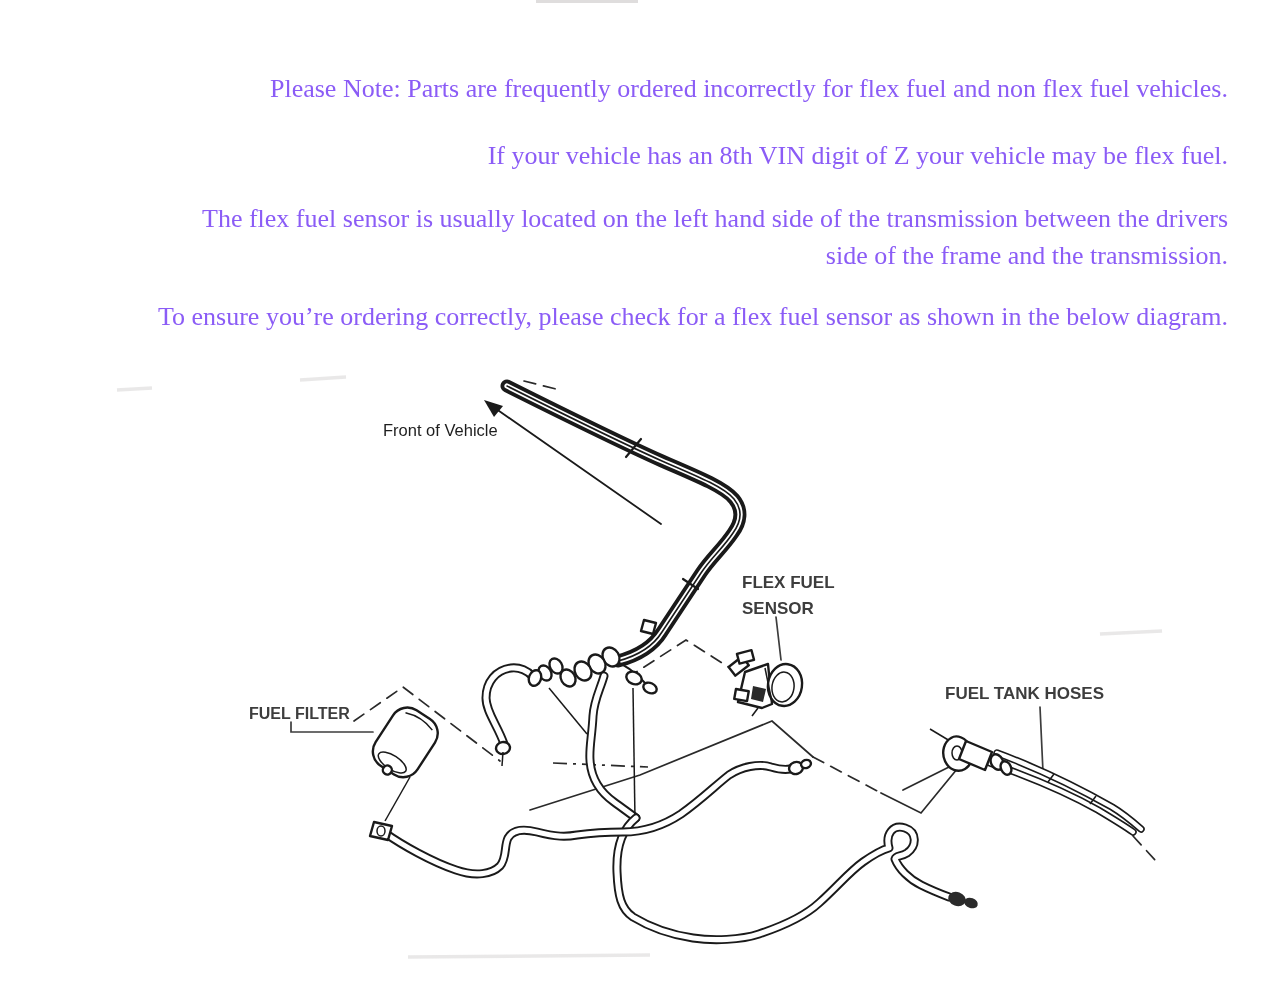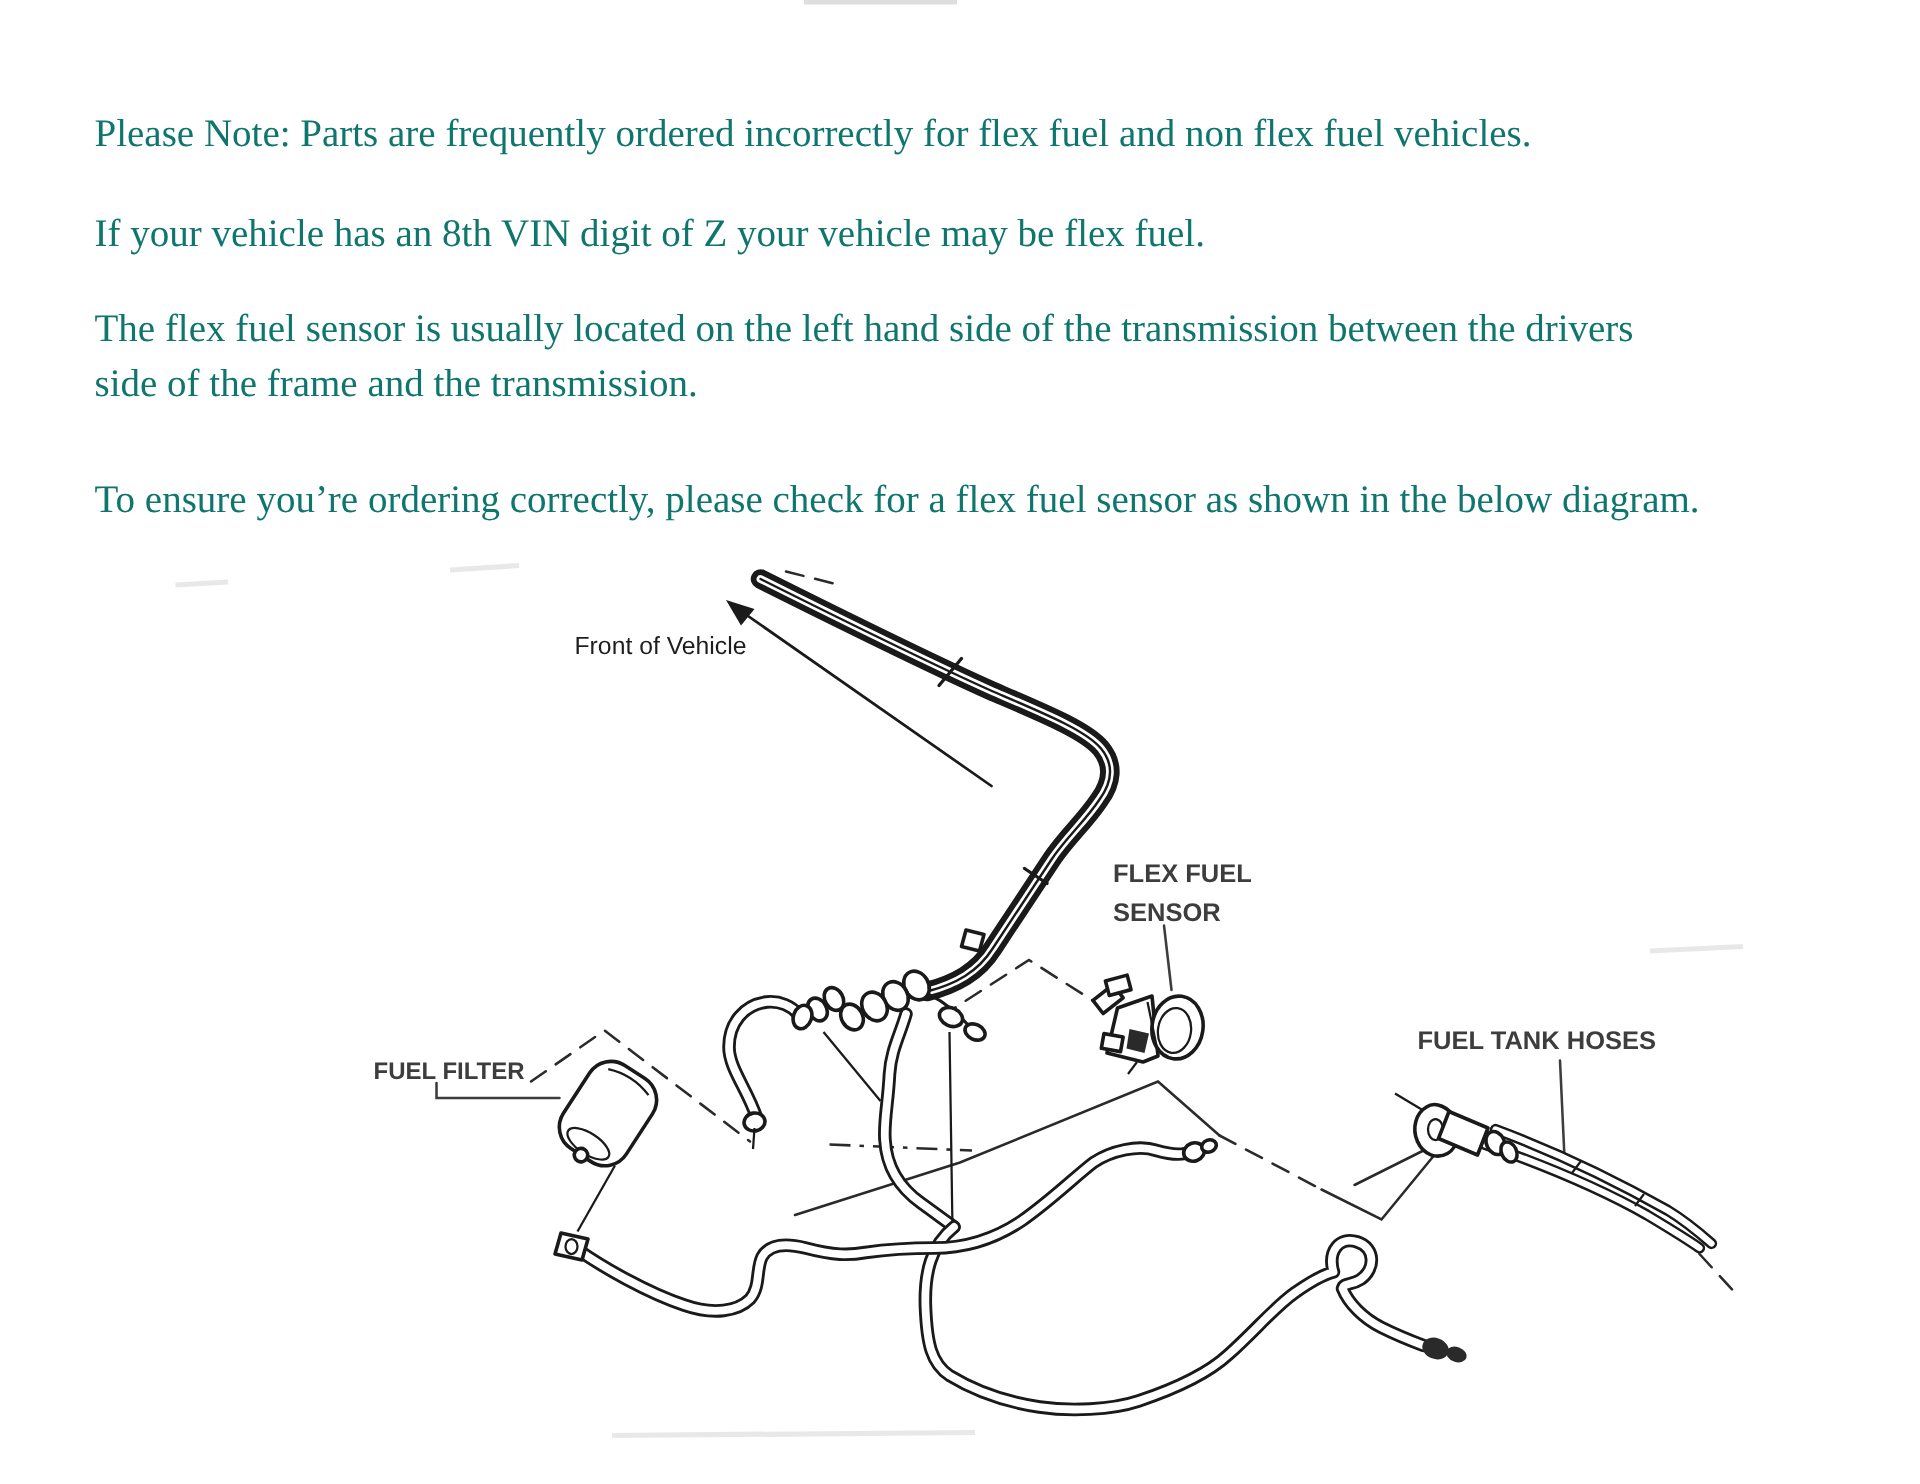--- a/index.html
+++ b/index.html
@@ -6,24 +6,24 @@
   body{
     width:1280px;height:989px;position:relative;background:#ffffff;
     font-family:"Liberation Serif",serif;overflow:hidden;
   }
   .top-bar{
     position:absolute;left:536px;top:0;width:102px;height:3px;
     background:#dfdddd;
   }
   .notice p{
     position:absolute;left:63px;margin:0;
-    font-size:26px;line-height:37px;color:#0f766e;
-    white-space:pre-line;width:1165px;
+    font-size:26px;line-height:37px;color:#8b5cf6;
+    white-space:pre-line;width:1165px;text-align:right;
   }
-  .p1{top:70px;} .p2{top:137px;} .p3{top:200px;} .p4{top:314px;}
+  .p1{top:70px;} .p2{top:137px;} .p3{top:200px;} .p4{top:298px;}
   svg{position:absolute;left:0;top:0;}
   .ln{fill:none;stroke:#1a1a1a;stroke-linecap:round;stroke-linejoin:round;}
   .thin{fill:none;stroke:#2a2a2a;stroke-width:1.7;stroke-linecap:round;}
   .leader{fill:none;stroke:#3d3d3d;stroke-width:1.7;stroke-linecap:round;fill:none;}
   .dash{fill:none;stroke:#2a2a2a;stroke-width:1.7;stroke-dasharray:12 8;stroke-linecap:round;}
   .dashdot{fill:none;stroke:#2a2a2a;stroke-width:1.7;stroke-dasharray:14 6 3 6;}
   .hose-out{fill:none;stroke:#1a1a1a;stroke-width:9;stroke-linecap:round;stroke-linejoin:round;}
   .hose-in{fill:none;stroke:#ffffff;stroke-width:5.2;stroke-linecap:round;stroke-linejoin:round;}
   .hose-out.sm{stroke-width:7.5;} .hose-in.sm{stroke-width:4.2;}
   .part{fill:#ffffff;stroke:#1a1a1a;stroke-width:2.4;stroke-linejoin:round;}

